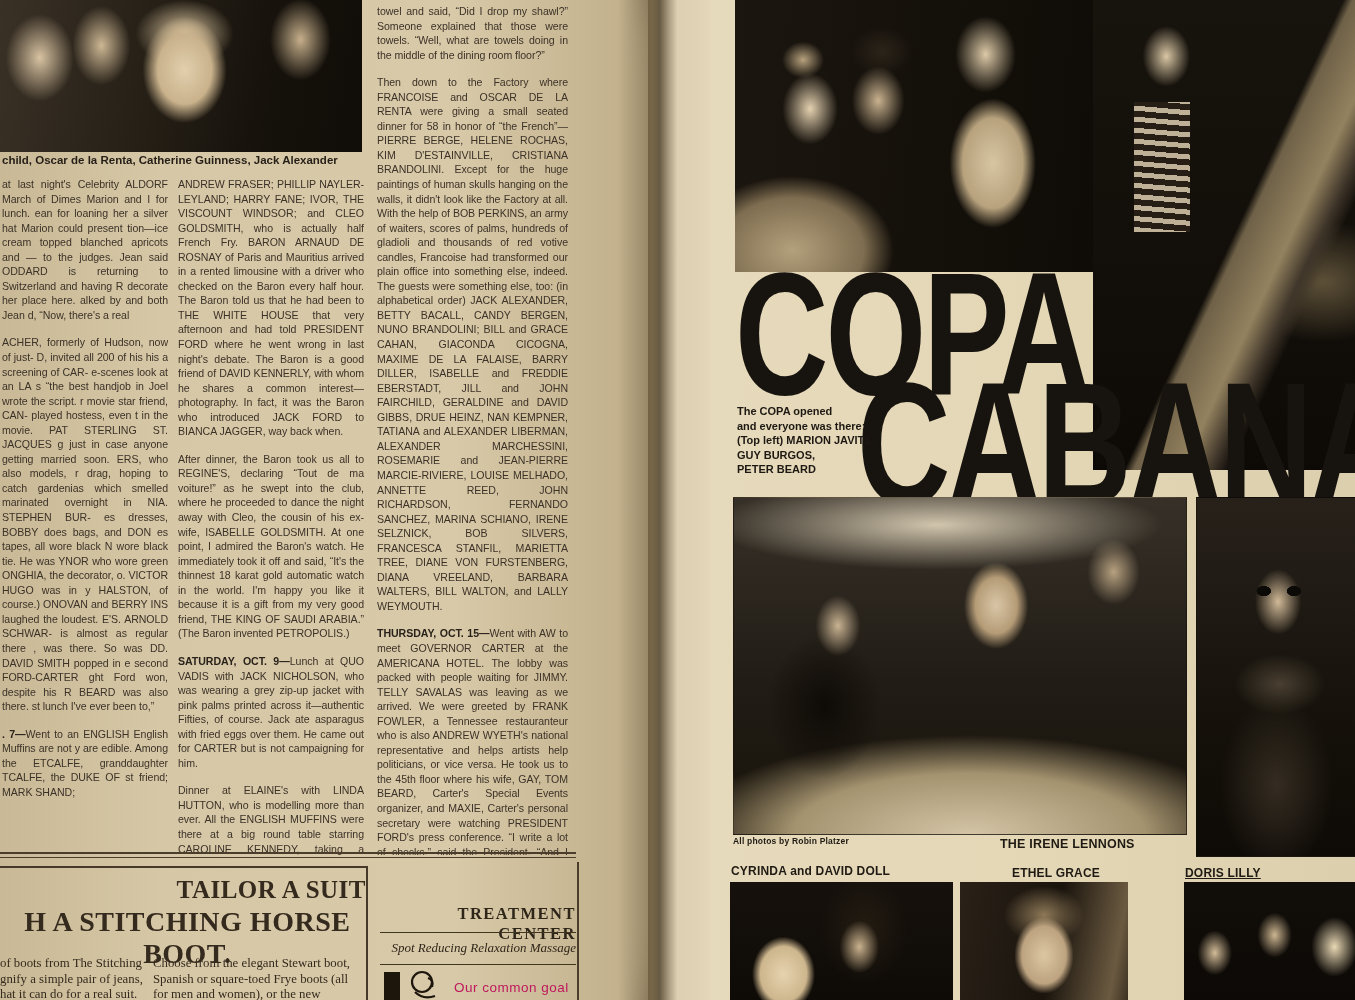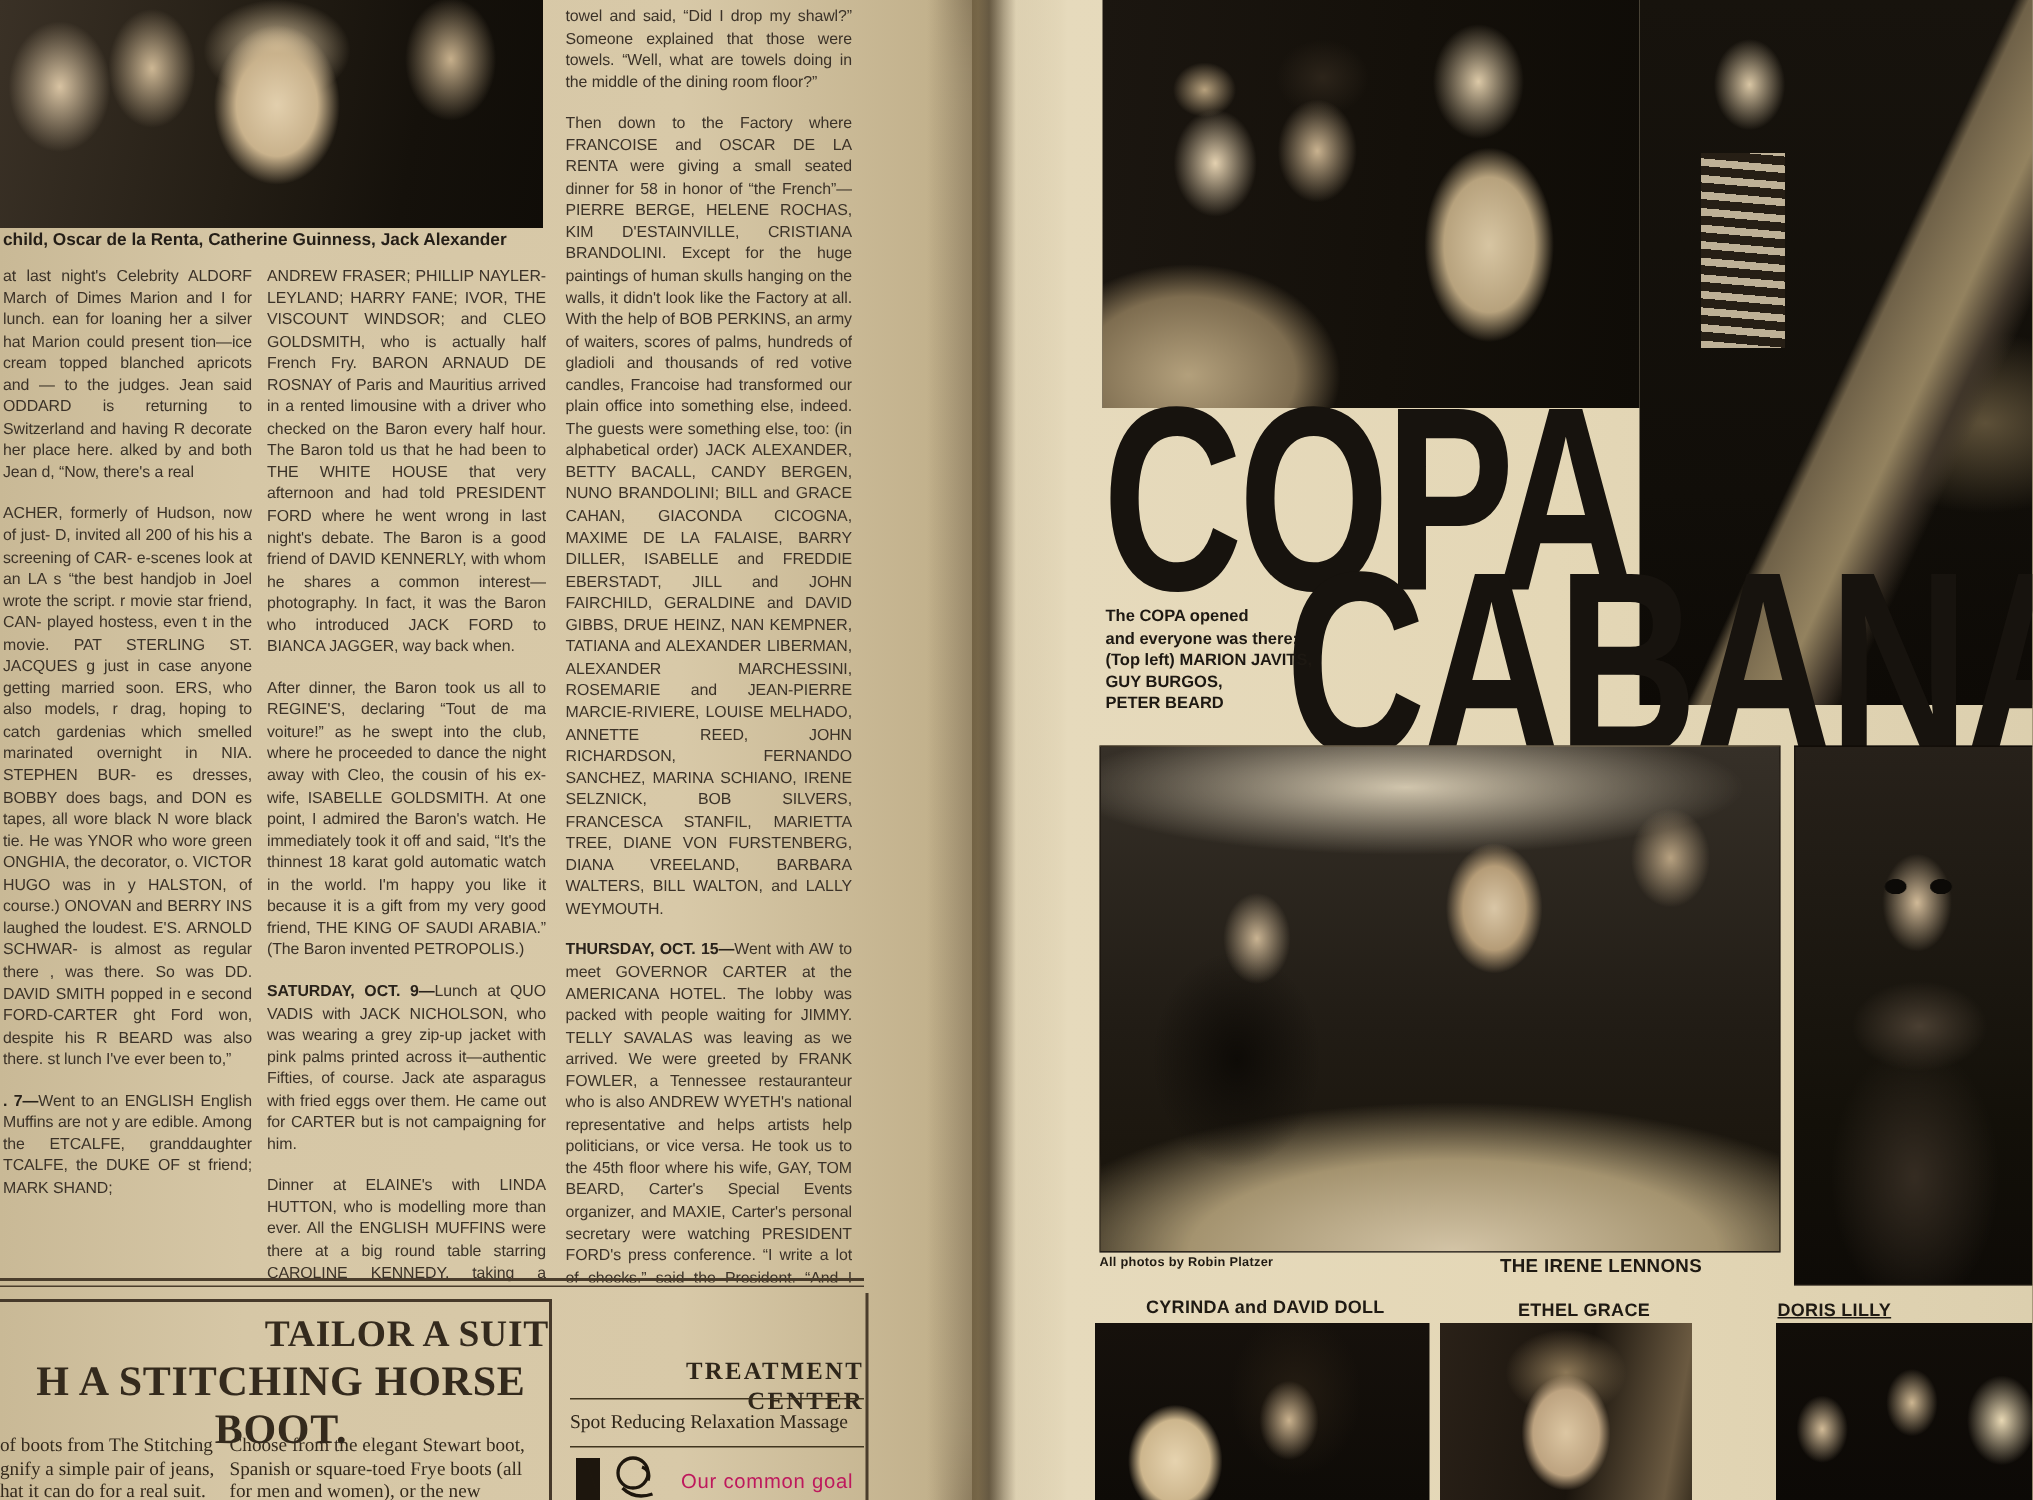--- a/index.html
+++ b/index.html
@@ -95,21 +95,21 @@
   #ad-tailor .t1{position:absolute;left:0;top:8px;width:100%;text-align:right;font-weight:bold;font-size:25px;letter-spacing:.5px;}
   #ad-tailor .t2{position:absolute;left:-14px;top:38px;width:110%;text-align:center;font-weight:bold;font-size:28px;letter-spacing:.5px;}
   #ad-tailor .bcol{position:absolute;top:88px;font-size:12.8px;line-height:15.5px;}
   #ad-tailor .bl{left:0;width:147px;}
   #ad-tailor .br{left:153px;width:211px;}
   #ad-cellulite{left:380px;top:866px;width:196px;height:134px;font-family:"Liberation Serif",serif;color:#2f261a;}
   #ad-cellulite .t1{position:absolute;left:0;top:2px;width:100%;text-align:center;font-weight:bold;font-size:31px;letter-spacing:1px;}
   #ad-cellulite .t2{position:absolute;left:0;top:38px;width:100%;text-align:right;font-size:16.5px;letter-spacing:1.5px;font-weight:bold;}
   #ad-cellulite .hr1,#ad-cellulite .hr2{position:absolute;left:0;width:100%;border-top:1.5px solid #40351f;}
   #ad-cellulite .hr1{top:66px;} #ad-cellulite .hr2{top:98px;}
-  #ad-cellulite .tag{position:absolute;left:0;top:74px;width:100%;text-align:left;font-size:13px;}
+  #ad-cellulite .tag{position:absolute;left:0;top:74px;width:100%;text-align:right;font-size:13px;font-style:italic;}
   #ad-cellulite .goal{position:absolute;left:74px;top:114px;font-family:"Liberation Sans",sans-serif;font-size:13.5px;color:#be185d;letter-spacing:.5px;text-align:right;}
   #cellulite-logo{position:absolute;left:2px;top:104px;}
   #rule-vert{left:577px;top:862px;width:2px;height:138px;background:#4a3d2c;}
   
   .cap-sm{position:absolute;font-weight:bold;color:#1f1a13;font-size:12px;letter-spacing:.2px;}
 </style>
 </head>
 <body>
 
 <div id="page">
@@ -179,21 +179,21 @@
       <div>GUY  BURGOS,</div>
       <div>PETER BEARD</div>
     </div>
 
   <div class="photo" id="photo-yoko"></div>
   <div class="photo" id="photo-sunglasses"></div>
 
   <div class="cap-sm" style="left:733px;top:836px;font-size:8.5px;">All photos by Robin Platzer</div>
   <div class="cap-sm" style="left:1000px;top:837px;font-size:12.5px;">THE IRENE LENNONS</div>
 
-  <div class="cap-sm" style="left:764px;top:864px;">CYRINDA and DAVID DOLL</div>
+  <div class="cap-sm" style="left:731px;top:864px;">CYRINDA and DAVID DOLL</div>
   <div class="cap-sm" style="left:1012px;top:866px;">ETHEL GRACE</div>
   <div class="cap-sm" style="left:1185px;top:866px;text-decoration:underline;">DORIS LILLY</div>
 
   <div class="photo" id="photo-cyrinda"></div>
   <div class="photo" id="photo-ethel"></div>
   <div class="photo" id="photo-doris"></div>
 
 </div>
 
 </body></html>

